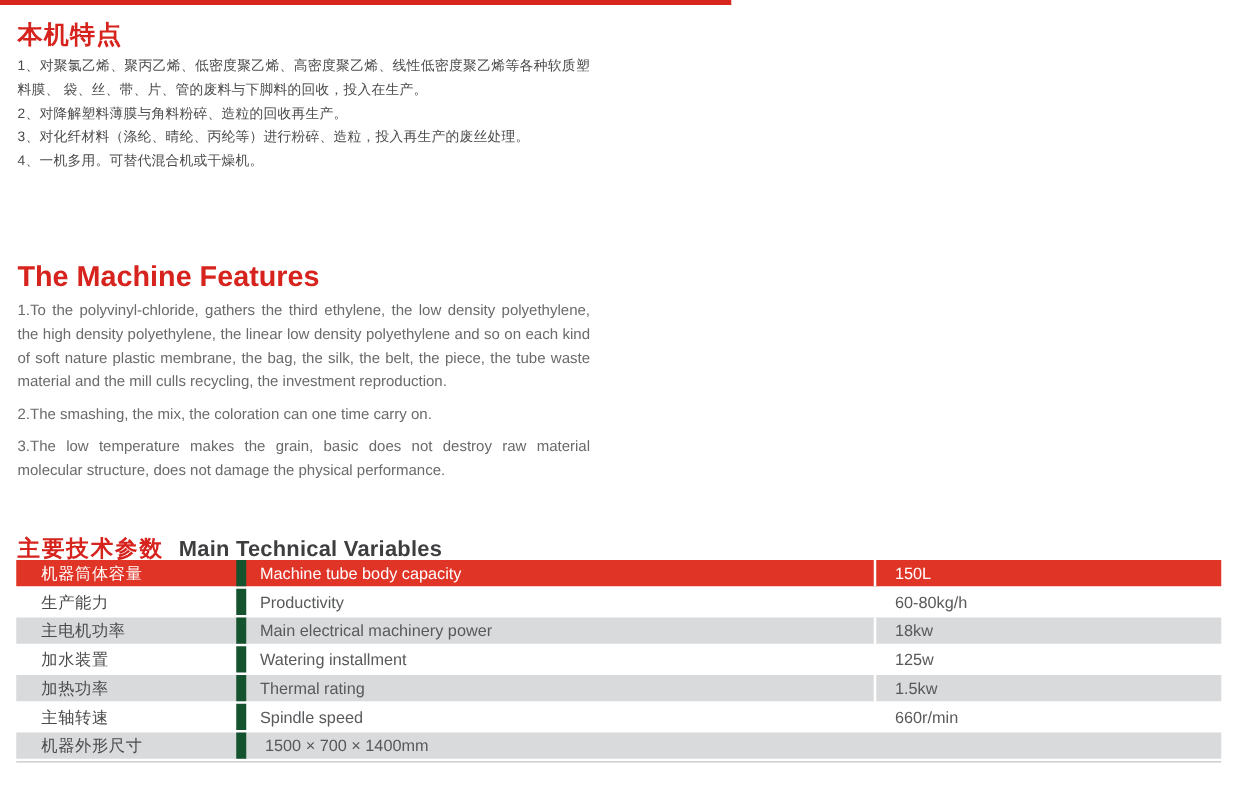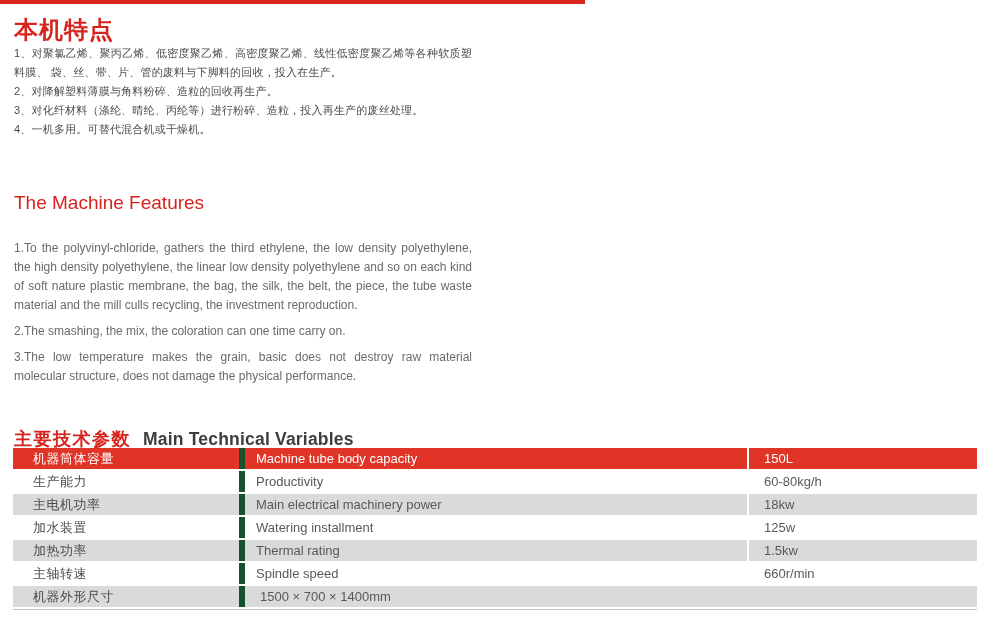--- a/index.html
+++ b/index.html
@@ -6,51 +6,51 @@
   body{
     width:1000px;height:630px;position:relative;background:#ffffff;
     font-family:"Liberation Sans","DejaVu Sans",sans-serif;
     -webkit-font-smoothing:antialiased;overflow:hidden;
   }
   .top-bar{
     position:absolute;left:0;top:0;width:585px;height:4px;background:#d8261e;
   }
   .col{position:absolute;left:14px;width:458px;}
   .title-cn{
-    top:14px;font-size:24px;font-weight:bold;color:#d7231d;letter-spacing:1px;
+    top:14px;font-size:20px;font-weight:bold;color:#d7231d;letter-spacing:1px;
   }
   .cn-list{top:44px;}
   .para{margin:0;text-align:justify;}
   .para.cn{
     font-size:11px;line-height:19px;color:#4b4b4d;letter-spacing:0.2px;
   }
   .title-en{
-    top:192px;font-size:19px;font-weight:normal;color:#d7231d;
+    top:208px;font-size:23px;font-weight:bold;color:#d7231d;
   }
   .en-list{top:239px;}
   .para.en{
     font-size:12px;line-height:19px;color:#696a6c;
   }
   .para.en + .para.en{margin-top:7px;}
   .specs-title{top:407px;white-space:nowrap;width:900px;margin-top:20px;}
   .specs-title .cnpart{font-size:18px;font-weight:bold;color:#d7231d;letter-spacing:1.5px;}
   .specs-title .enpart{font-size:17.5px;font-weight:bold;color:#3e3e40;margin-left:12px;letter-spacing:0.2px;}
   .spec-table{
     position:absolute;left:13px;top:448px;width:964px;
     border-bottom:1px solid #c3c4c5;
   }
   .trow{
     display:flex;height:21px;margin-bottom:2px;background:#ffffff;
     font-size:13px;line-height:21px;color:#58595b;
   }
   .trow.gray{background:#d9dadb;}
   .trow.thead{background:#e03427;color:#ffffff;}
   .trow .c1{
-    width:232px;padding-left:20px;box-sizing:border-box;
-    border-right:6px solid #14532d;letter-spacing:0.5px;
+    width:184px;padding-left:20px;box-sizing:border-box;
+    border-right:8px solid #14532d;letter-spacing:0.5px;
   }
   .trow .c2{
     width:504px;padding-left:11px;box-sizing:border-box;
     border-right:2px solid #ffffff;
   }
   .trow .c3{flex:1;padding-left:15px;box-sizing:border-box;}
   .trow:not(.thead) .c1{color:#4b4b4d;}
 </style>
 </head>
 <body>

